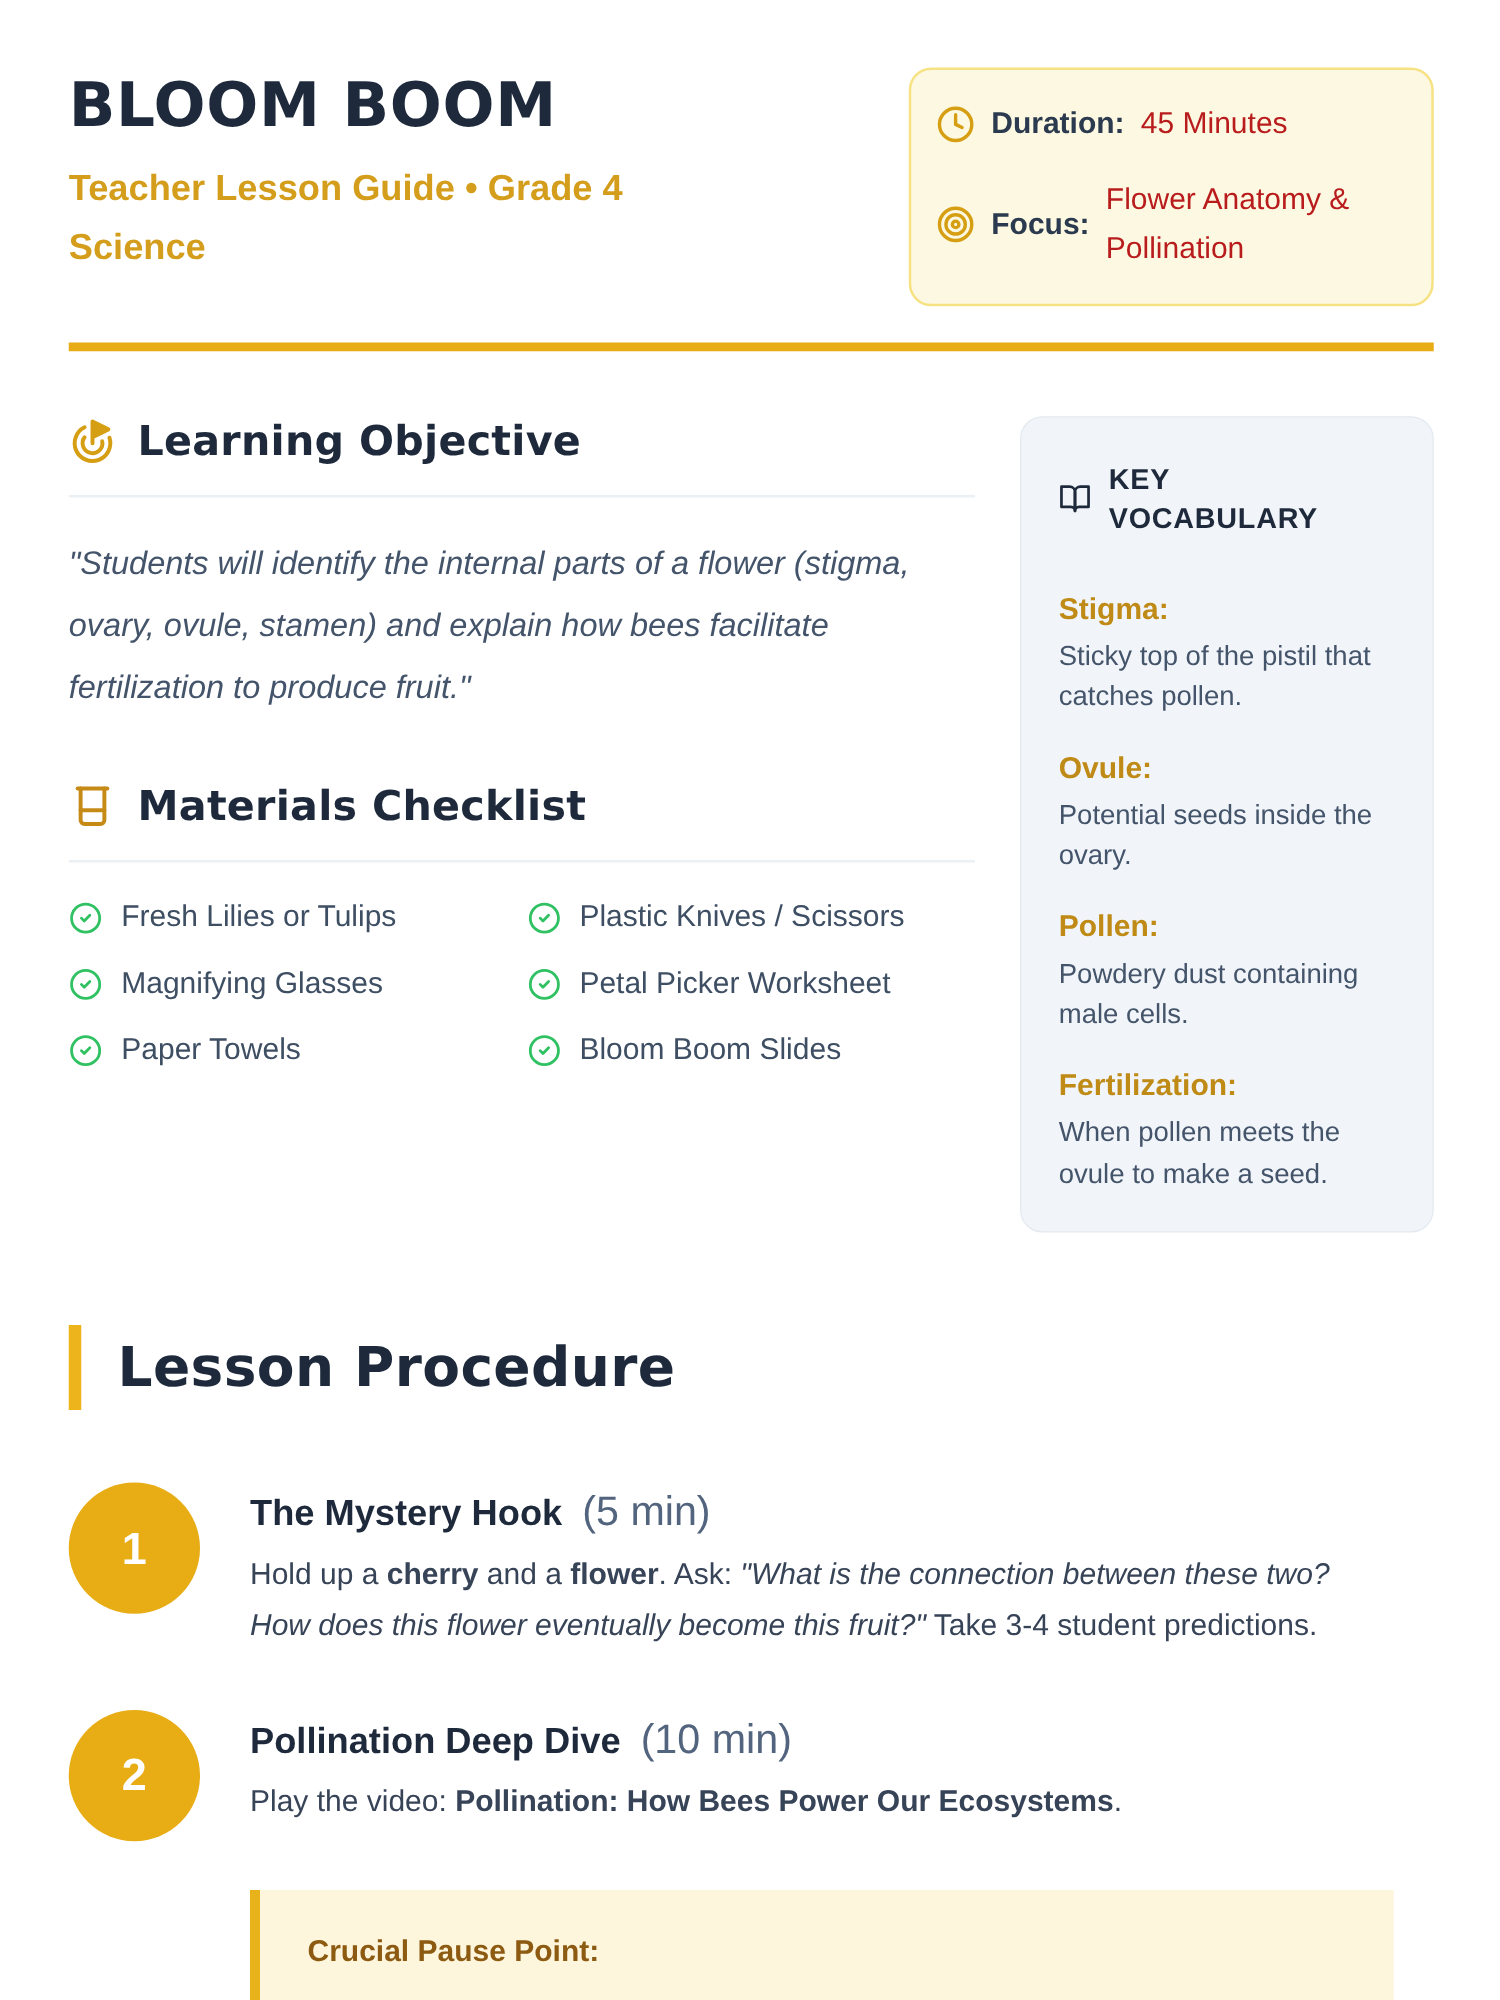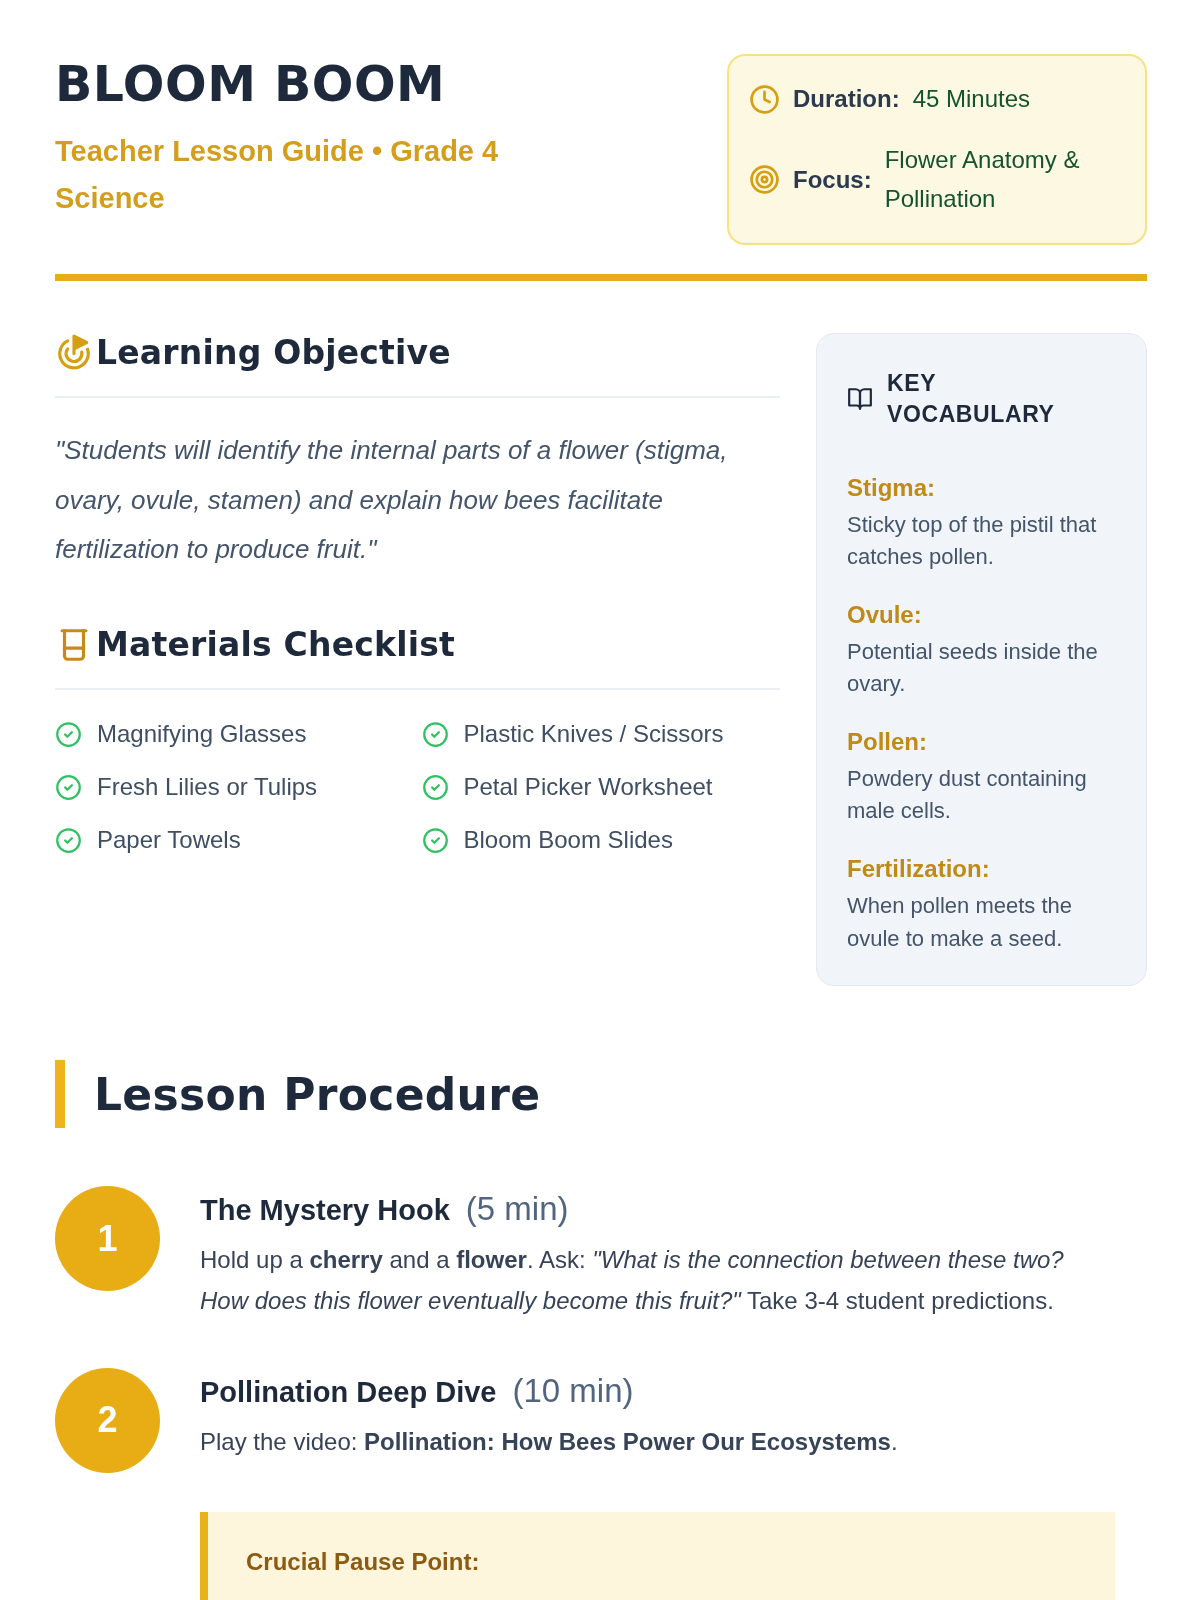--- a/index.html
+++ b/index.html
@@ -21,31 +21,31 @@
   }
   .info-box {
     width: 420px; margin-top: 2px;
     background: #FDF8E1; border: 2px solid #F6E283; border-radius: 18px;
     padding: 24px 20px 24px 20px;
   }
   .info-row { display: flex; align-items: center; gap: 13px; }
   .info-row + .info-row { margin-top: 22px; }
   .info-icon { width: 31px; height: 31px; flex: 0 0 auto; display: flex; align-items: center; justify-content: center; }
   .info-label { font-size: 24px; font-weight: 700; color: #2B3A4E; white-space: nowrap; }
-  .info-value { font-size: 24px; color: #14532d; line-height: 1.62; }
+  .info-value { font-size: 24px; color: #b91c1c; line-height: 1.62; }
   .info-value.narrow { max-width: 235px; }
 
   .gold-divider { margin-top: 29px; height: 7px; background: #E7AC16; }
 
   
   .main { display: flex; gap: 36px; margin-top: 52px; align-items: flex-start; }
   .left-col { flex: 1; min-width: 0; }
 
   .section-heading {
-    display: flex; align-items: center; gap: 3px;
+    display: flex; align-items: flex-end; gap: 17px;
     border-bottom: 2px solid #EBF0F4; padding-bottom: 24px;
   }
   .section-heading h2 {
     font-family: "DejaVu Sans", sans-serif;
     font-size: 33px; font-weight: 800; color: #1E2A3B; letter-spacing: 0.2px;
   }
   .section-icon { width: 38px; height: 38px; flex: 0 0 auto; }
 
   .objective-text {
     margin-top: 28px; max-width: 695px;
@@ -177,30 +177,30 @@
         </div>
 
         <div class="checklist">
           <div class="check-item">
             <span class="check-icon">
               <svg width="27" height="27" viewBox="0 0 24 24" fill="none" stroke="#2FC162" stroke-width="2" stroke-linecap="round" stroke-linejoin="round">
                   <circle cx="12" cy="12" r="10"></circle>
                   <path d="M9 12l2 2 4-4"></path>
                 </svg>
             </span>
+            <span class="label">Fresh Lilies or Tulips</span>
+          </div>
+          <div class="check-item">
+            <span class="check-icon">
+              <svg width="27" height="27" viewBox="0 0 24 24" fill="none" stroke="#2FC162" stroke-width="2" stroke-linecap="round" stroke-linejoin="round">
+                  <circle cx="12" cy="12" r="10"></circle>
+                  <path d="M9 12l2 2 4-4"></path>
+                </svg>
+            </span>
             <span class="label">Magnifying Glasses</span>
-          </div>
-          <div class="check-item">
-            <span class="check-icon">
-              <svg width="27" height="27" viewBox="0 0 24 24" fill="none" stroke="#2FC162" stroke-width="2" stroke-linecap="round" stroke-linejoin="round">
-                  <circle cx="12" cy="12" r="10"></circle>
-                  <path d="M9 12l2 2 4-4"></path>
-                </svg>
-            </span>
-            <span class="label">Fresh Lilies or Tulips</span>
           </div>
           <div class="check-item">
             <span class="check-icon">
               <svg width="27" height="27" viewBox="0 0 24 24" fill="none" stroke="#2FC162" stroke-width="2" stroke-linecap="round" stroke-linejoin="round">
                   <circle cx="12" cy="12" r="10"></circle>
                   <path d="M9 12l2 2 4-4"></path>
                 </svg>
             </span>
             <span class="label">Paper Towels</span>
           </div>

